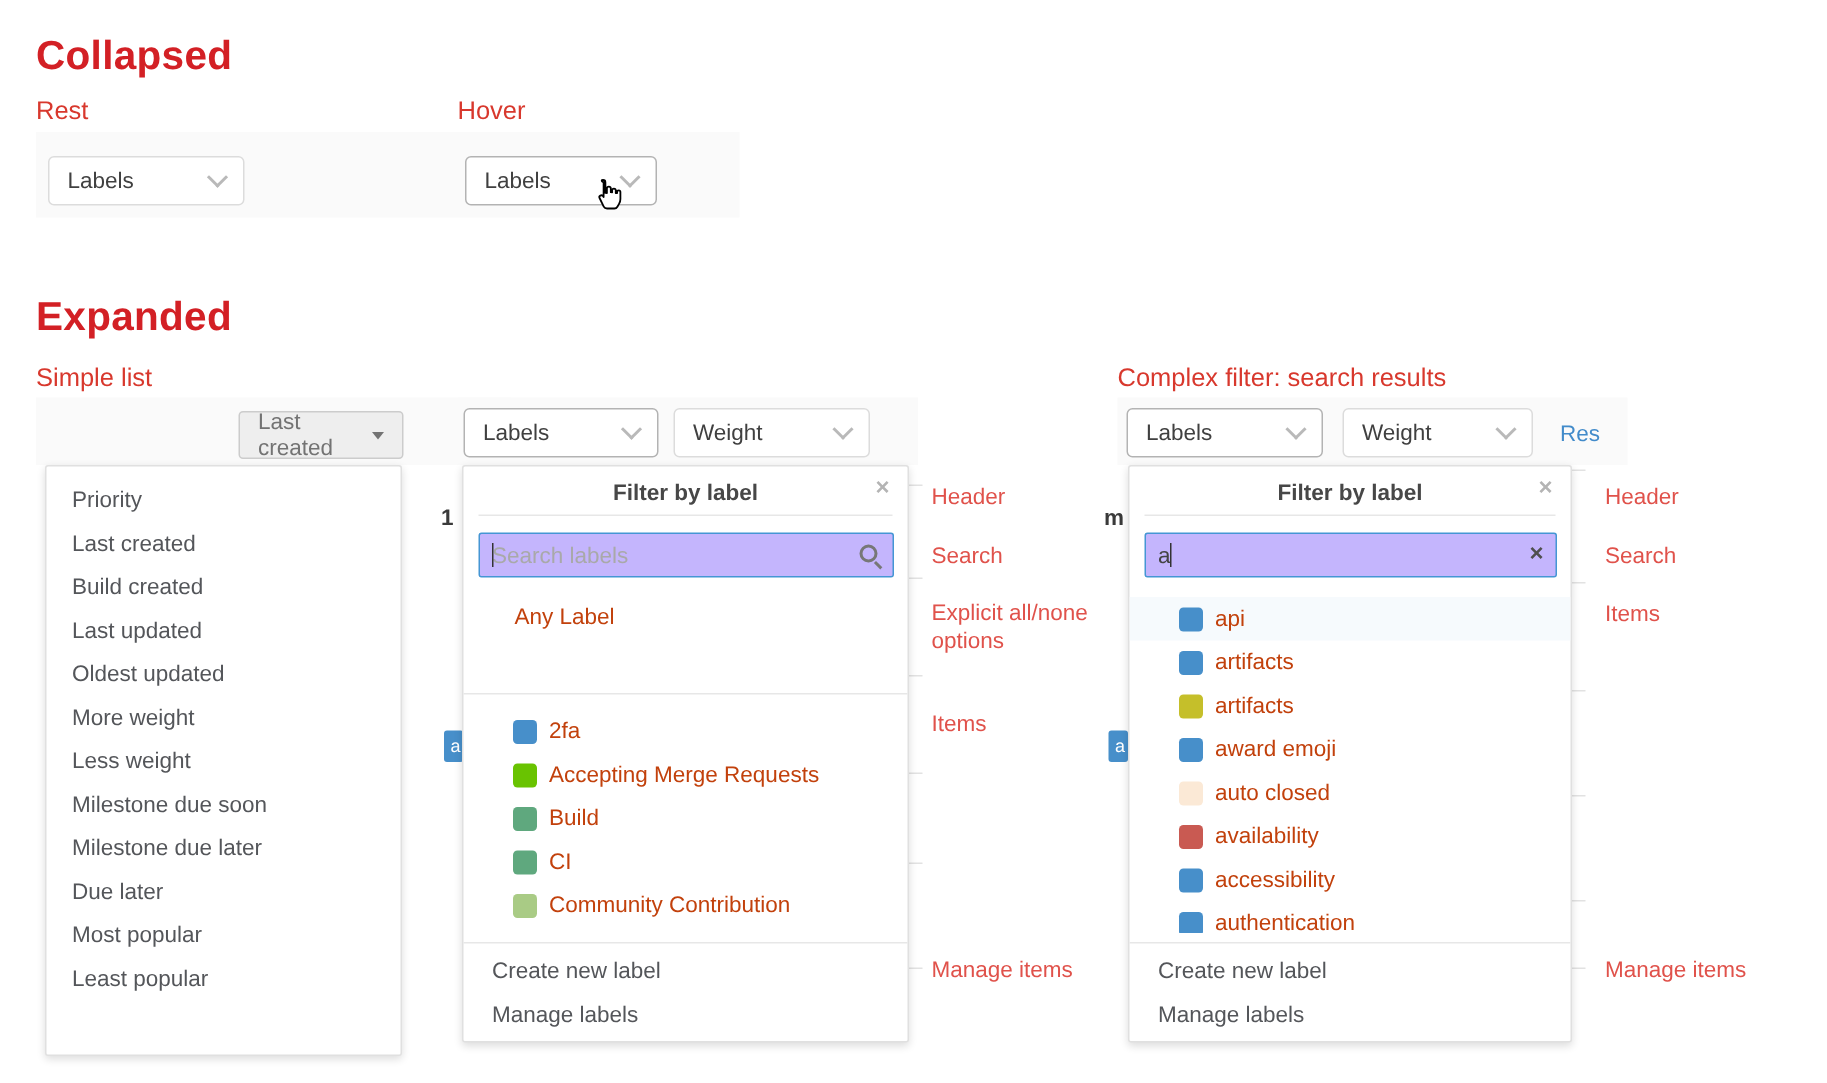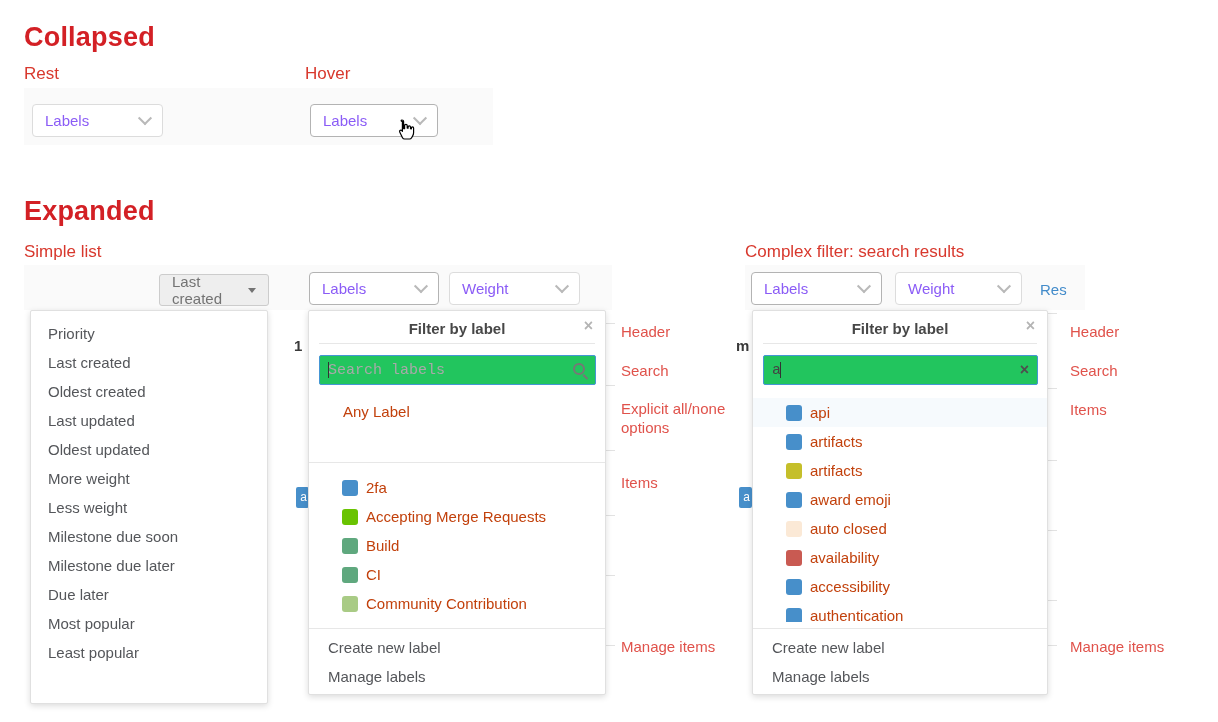--- a/index.html
+++ b/index.html
@@ -3,37 +3,37 @@
 <meta charset="utf-8">
 <style>
   html,body{margin:0;padding:0;background:#fff;}
   .stage{position:relative;width:1218px;height:722px;background:#fff;overflow:hidden;
          font-family:"Liberation Sans",sans-serif;color:#54565a;}
   .h{position:absolute;margin:0;font-size:27px;font-weight:bold;color:#d32025;letter-spacing:.2px;}
   .sub{position:absolute;font-size:17px;color:#d8382d;}
   .band{position:absolute;background:#fafafa;z-index:0;}
   .dd{position:absolute;height:33px;box-sizing:border-box;background:#fff;border:1px solid #dcdcdc;
       border-radius:4px;display:flex;align-items:center;justify-content:space-between;
-      padding:0 12px;font-size:15px;color:#8b5cf6;cursor:pointer;z-index:1;}
+      padding:0 12px;font-size:15px;color:#404040;cursor:pointer;z-index:1;}
   .dd.strong{border-color:#b3b3b3;}
   .chev{width:8px;height:8px;border-right:2px solid #b9b9b9;border-bottom:2px solid #b9b9b9;
         transform:rotate(45deg) translate(-2px,-2px);}
   .btn{position:absolute;box-sizing:border-box;height:32px;background:#eee;border:1px solid #ccc;
        border-radius:3px;display:flex;align-items:center;gap:9px;padding:0 12px;font-size:15px;color:#737373;cursor:pointer;z-index:1;}
   .caret-down{width:0;height:0;border-left:4px solid transparent;border-right:4px solid transparent;border-top:5px solid #737373;}
   .panel{position:absolute;background:#fff;border:1px solid #e0e0e0;border-radius:2px;
          box-shadow:0 2px 6px rgba(0,0,0,.14);z-index:2;box-sizing:border-box;}
   .simple-items{list-style:none;margin:0;padding:8px 0;}
   .simple-items li{height:29px;line-height:29px;padding-left:17px;font-size:15px;color:#54565a;cursor:pointer;white-space:nowrap;}
   .p-title{position:absolute;left:0;right:0;top:9px;text-align:center;font-size:15px;font-weight:bold;color:#474747;}
   .p-close{position:absolute;top:7px;right:12px;font-size:16px;color:#b4b4b4;font-weight:bold;line-height:1;cursor:pointer;}
   .p-div{position:absolute;height:1px;background:#e7e7e7;}
   .search-wrap{position:absolute;left:10px;right:9px;top:44px;height:30px;}
   .search-input{width:100%;height:100%;box-sizing:border-box;border:1px solid #4596d4;border-radius:2px;
-                padding:0 28px 0 8px;font-size:15px;color:#444;font-family:Liberation Mono, monospace;outline:none;background:#22c55e;}
+                padding:0 28px 0 8px;font-size:15px;color:#444;font-family:Liberation Sans, sans-serif;outline:none;background:#c4b5fd;}
   .search-input::placeholder{color:#a9a9a9;}
   .mag{position:absolute;right:9px;top:8px;width:14px;height:14px;}
   .mag::before{content:"";position:absolute;left:0;top:0;width:8px;height:8px;border:2px solid #777;border-radius:50%;}
   .mag::after{content:"";position:absolute;left:10.5px;top:10.5px;width:6px;height:2px;background:#777;
               transform:rotate(45deg);transform-origin:0 0;}
   .clear-x{position:absolute;right:9px;top:5px;font-size:16px;font-weight:bold;color:#4f4f4f;line-height:20px;cursor:pointer;}
   .caret-line{position:absolute;top:7px;width:1px;height:16px;background:#333;}
   .list{position:absolute;left:0;right:0;}
   .row{height:29px;display:flex;align-items:center;font-size:15px;color:#c2410c;cursor:pointer;padding-left:33px;gap:8px;white-space:nowrap;}
   .row.plain{padding-left:34px;}
@@ -77,21 +77,21 @@
   <div class="band" style="left:24px;top:265px;width:317px;height:45px;"></div>
   <div class="btn" style="left:159px;top:274px;width:110px;">
     <span>Last created</span>
     <span class="caret-down"></span>
   </div>
   <div class="panel" style="left:30px;top:310px;width:238px;height:394px;">
     <ul class="simple-items">
 
     <li>Priority</li>
         <li>Last created</li>
-        <li>Oldest created</li>
+        <li>Build created</li>
         <li>Last updated</li>
         <li>Oldest updated</li>
         <li>More weight</li>
         <li>Less weight</li>
         <li>Milestone due soon</li>
         <li>Milestone due later</li>
         <li>Due later</li>
         <li>Most popular</li>
         <li>Least popular</li>
       </ul>

